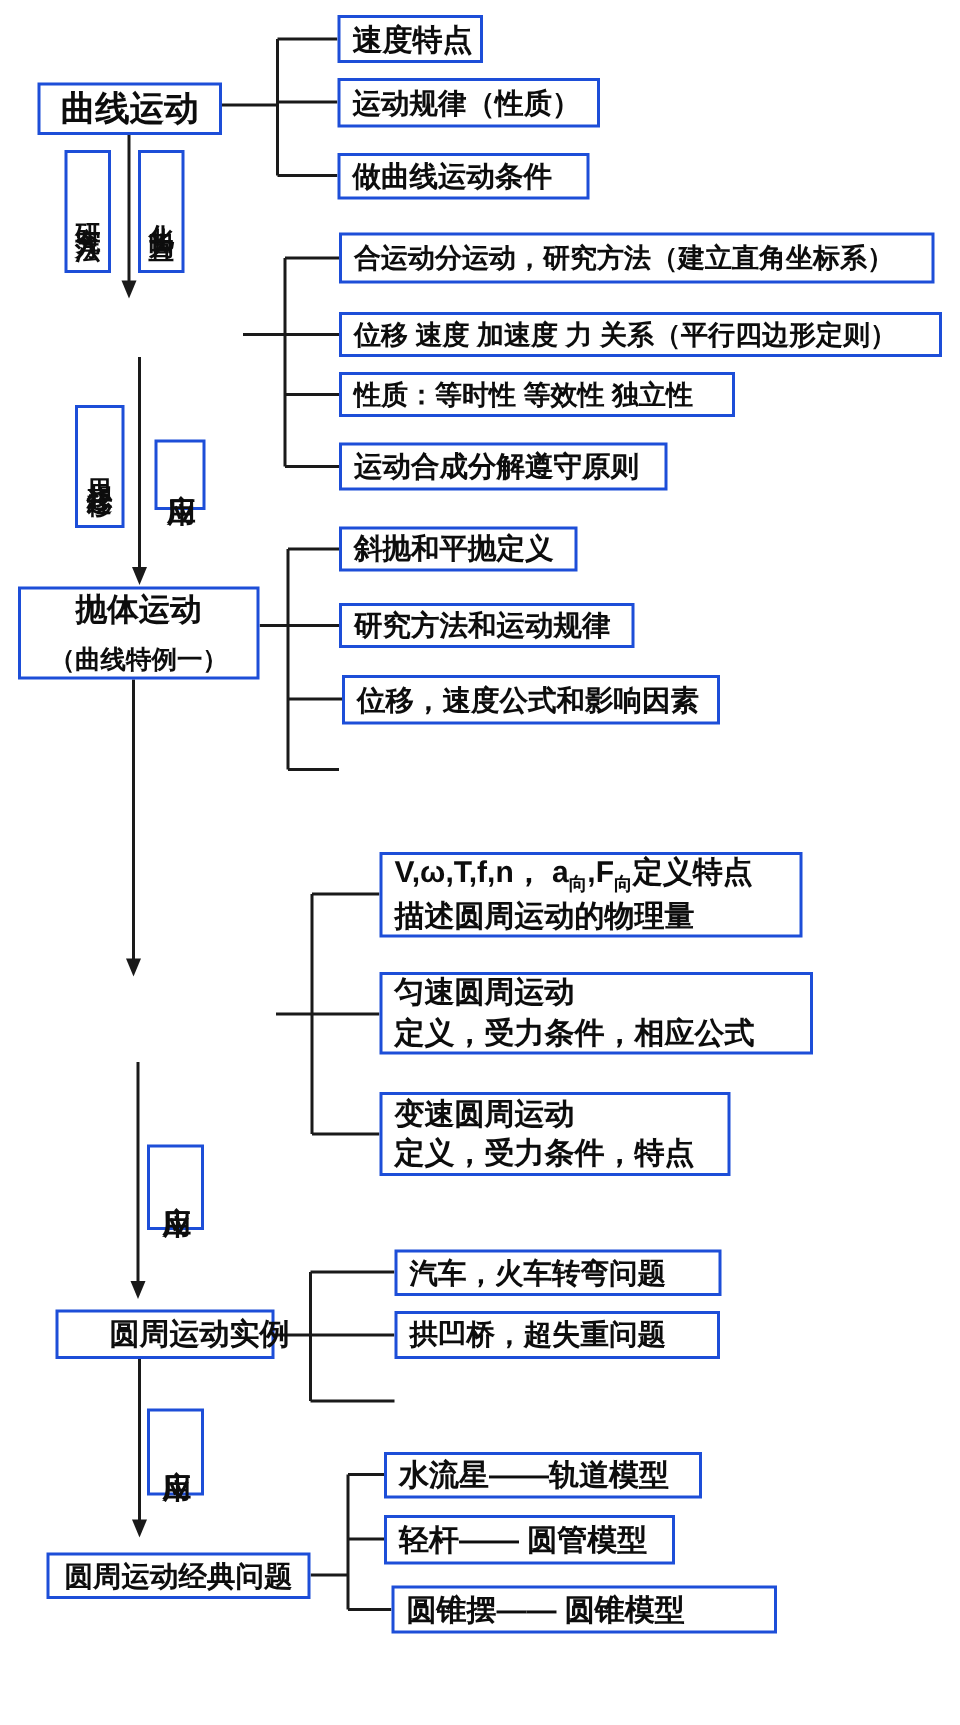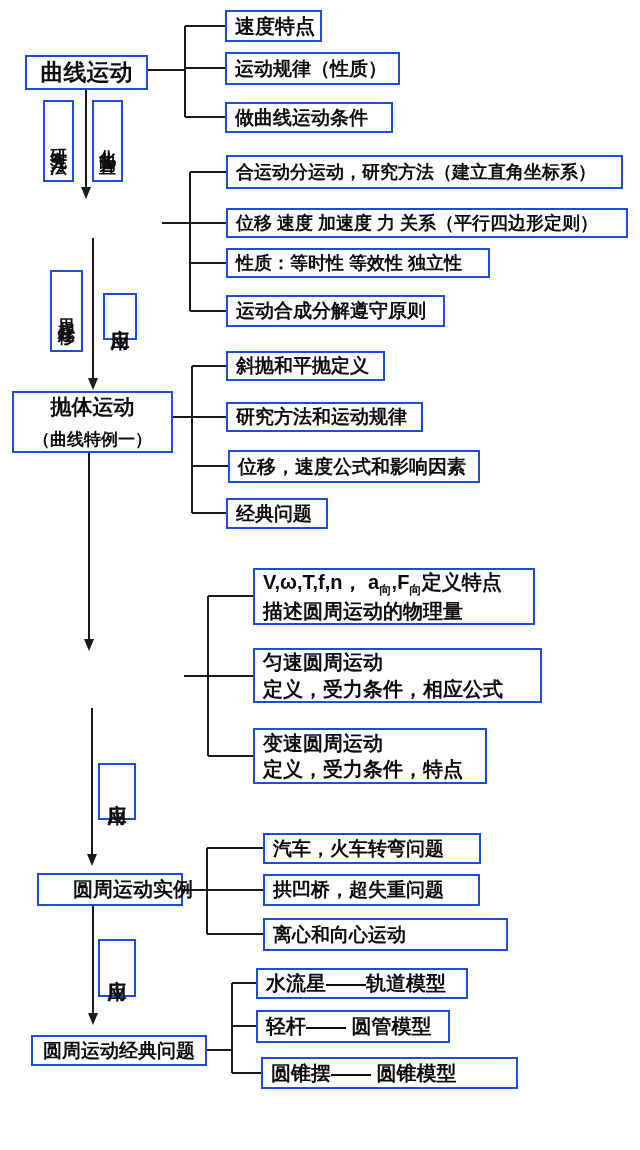--- a/index.html
+++ b/index.html
@@ -108,23 +108,20 @@
   </div>
   <div class="box leftpad" style="left:226px;top:351px;width:159px;height:30px;font-size:19px;">
     <span>斜抛和平抛定义</span>
   </div>
   <div class="box leftpad" style="left:226px;top:402px;width:197px;height:30px;font-size:19px;">
     <span>研究方法和运动规律</span>
   </div>
   <div class="box leftpad" style="left:228px;top:450px;width:252px;height:33px;font-size:19px;">
     <span>位移，速度公式和影响因素</span>
   </div>
-  <div class="box leftpad" style="left:226px;top:498px;width:102px;height:31px;font-size:19px;">
-    <span>经典问题</span>
-  </div>
 
   <div class="box vlabel" style="left:98px;top:763px;width:38px;height:57px;font-size:19px;">
     <span>应用</span>
   </div>
   <div class="box twoline leftpad" style="left:253px;top:568px;width:282px;height:57px;font-size:20px;">
     <span><span>V,ω,T,f,n， a</span><sub>向</sub><span>,F</span><sub>向</sub><span>定义特点</span></span>
     <span>描述圆周运动的物理量</span>
   </div>
   <div class="box twoline leftpad" style="left:253px;top:648px;width:289px;height:55px;font-size:20px;">
     <span>匀速圆周运动</span>
@@ -140,23 +137,20 @@
   </div>
   <div class="box vlabel" style="left:98px;top:939px;width:38px;height:58px;font-size:19px;">
     <span>应用</span>
   </div>
   <div class="box leftpad" style="left:263px;top:833px;width:218px;height:31px;font-size:19px;">
     <span>汽车，火车转弯问题</span>
   </div>
   <div class="box leftpad" style="left:263px;top:874px;width:217px;height:32px;font-size:19px;">
     <span>拱凹桥，超失重问题</span>
   </div>
-  <div class="box leftpad" style="left:263px;top:918px;width:245px;height:33px;font-size:19px;">
-    <span>离心和向心运动</span>
-  </div>
 
   <div class="box center" style="left:31px;top:1035px;width:176px;height:31px;font-size:19px;">
     <span>圆周运动经典问题</span>
   </div>
   <div class="box leftpad" style="left:256px;top:968px;width:212px;height:31px;font-size:20px;">
     <span>水流星——轨道模型</span>
   </div>
   <div class="box leftpad" style="left:256px;top:1010px;width:194px;height:33px;font-size:20px;">
     <span>轻杆—— 圆管模型</span>
   </div>

